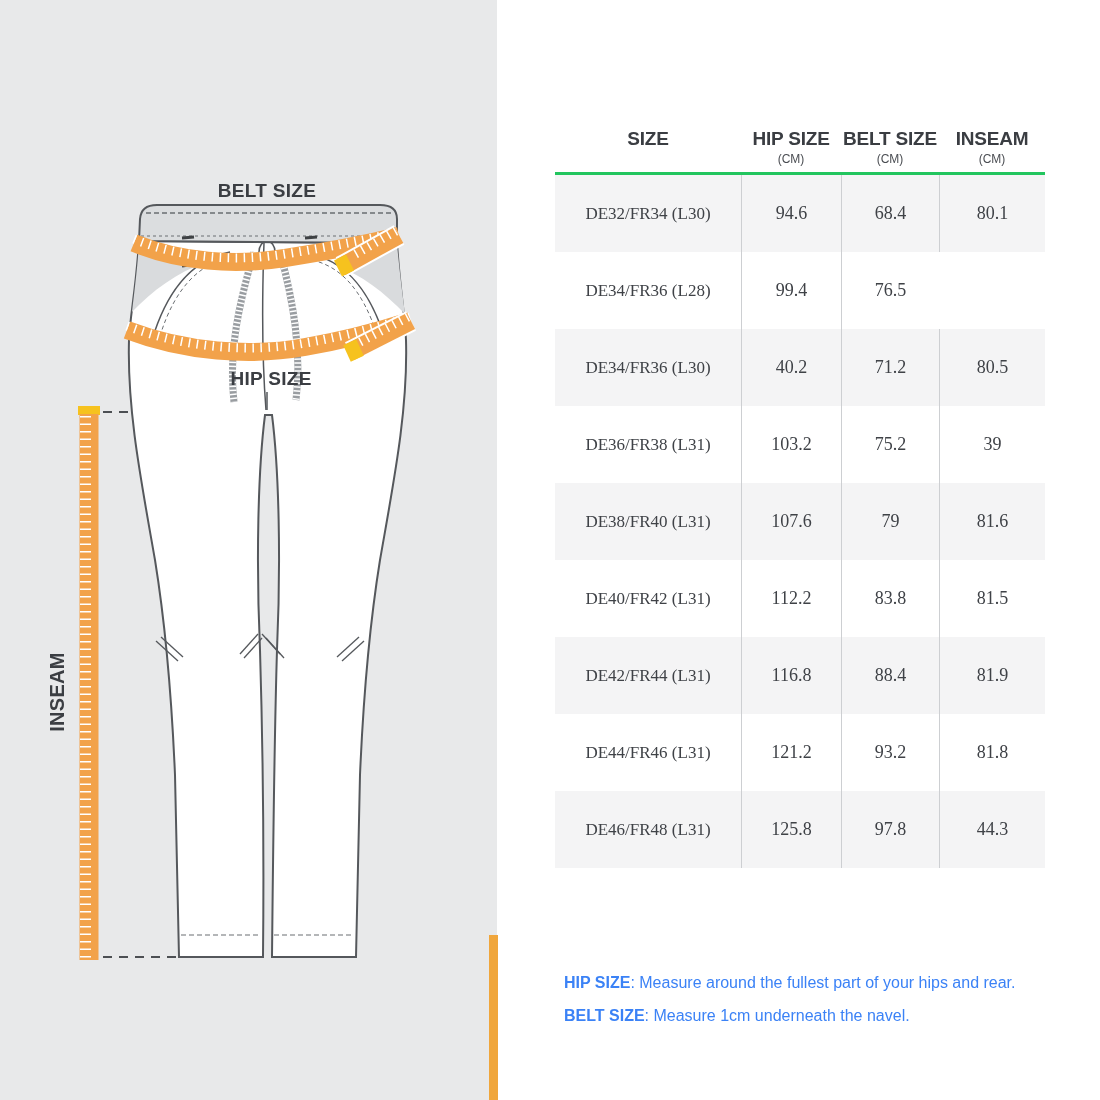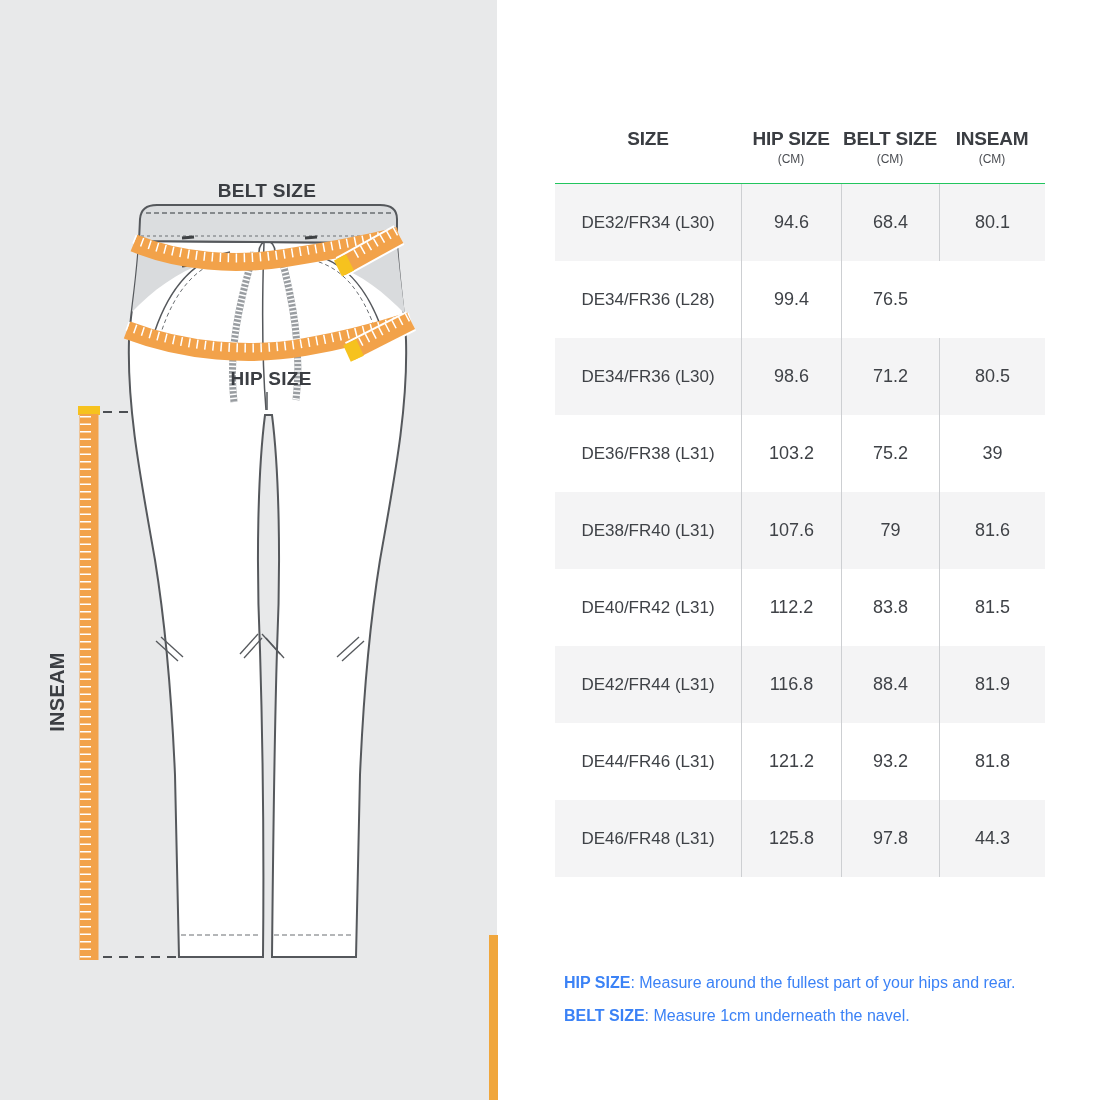--- a/index.html
+++ b/index.html
@@ -11,25 +11,25 @@
   .left-panel{position:absolute;left:0;top:0;width:497px;height:1100px;background:#E8E9EA;}
   .illu-label{
     position:absolute;font-weight:bold;font-size:19px;color:#3B3E43;letter-spacing:.3px;white-space:nowrap;
   }
   .illu-label.belt{left:267px;top:180px;transform:translateX(-50%);}
   .illu-label.hip{left:271px;top:368px;transform:translateX(-50%);}
   .illu-label.inseam{left:57px;top:692px;transform:translate(-50%,-50%) rotate(-90deg);font-size:20px;}
   .accent-bar{position:absolute;left:489px;top:935px;width:9px;height:165px;background:#F0A63C;}
   
   .size-table{position:absolute;left:555px;top:128px;width:490px;}
-  .thead{display:grid;grid-template-columns:186px 100px 98px 106px;align-items:end;padding-bottom:16px;border-bottom:1px solid #22c55e;}
+  .thead{display:grid;grid-template-columns:186px 100px 98px 106px;align-items:end;padding-bottom:5px;border-bottom:3px solid #22c55e;}
   .th{display:flex;flex-direction:column;align-items:center;justify-content:flex-end;}
   .th-label{font-weight:bold;font-size:19px;color:#3A3D42;letter-spacing:-.2px;white-space:nowrap;}
   .th-unit{font-size:12px;color:#4A4D52;min-height:16px;line-height:16px;margin-top:1px;}
-  .trow{display:grid;grid-template-columns:186px 100px 98px 106px;height:77px;}
+  .trow{display:grid;grid-template-columns:186px 100px 98px 106px;height:77px;font-family:Liberation Serif, serif;}
   .trow.alt{background:#F4F4F5;}
   .cell{display:flex;align-items:center;justify-content:center;font-size:17px;color:#3F4247;white-space:nowrap;}
   .cell.num{font-size:18px;text-align:right;}
   .trow .cell + .cell{border-left:1px solid #CDCFD2;}
   
   .notes{position:absolute;left:564px;top:966px;width:530px;font-size:16px;color:#3b82f6;line-height:33px;}
   .note-term{font-weight:bold;}
 </style>
 </head>
 <body>
@@ -153,21 +153,21 @@
       <div class="cell num">68.4</div>
       <div class="cell num">80.1</div>
     </div>
     <div class="trow">
       <div class="cell">DE34/FR36 (L28)</div>
       <div class="cell num">99.4</div>
       <div class="cell num">76.5</div>
     </div>
     <div class="trow alt">
       <div class="cell">DE34/FR36 (L30)</div>
-      <div class="cell num">98.6</div>
+      <div class="cell num">40.2</div>
       <div class="cell num">71.2</div>
       <div class="cell num">80.5</div>
     </div>
     <div class="trow">
       <div class="cell">DE36/FR38 (L31)</div>
       <div class="cell num">103.2</div>
       <div class="cell num">75.2</div>
       <div class="cell num">39</div>
     </div>
     <div class="trow alt">

